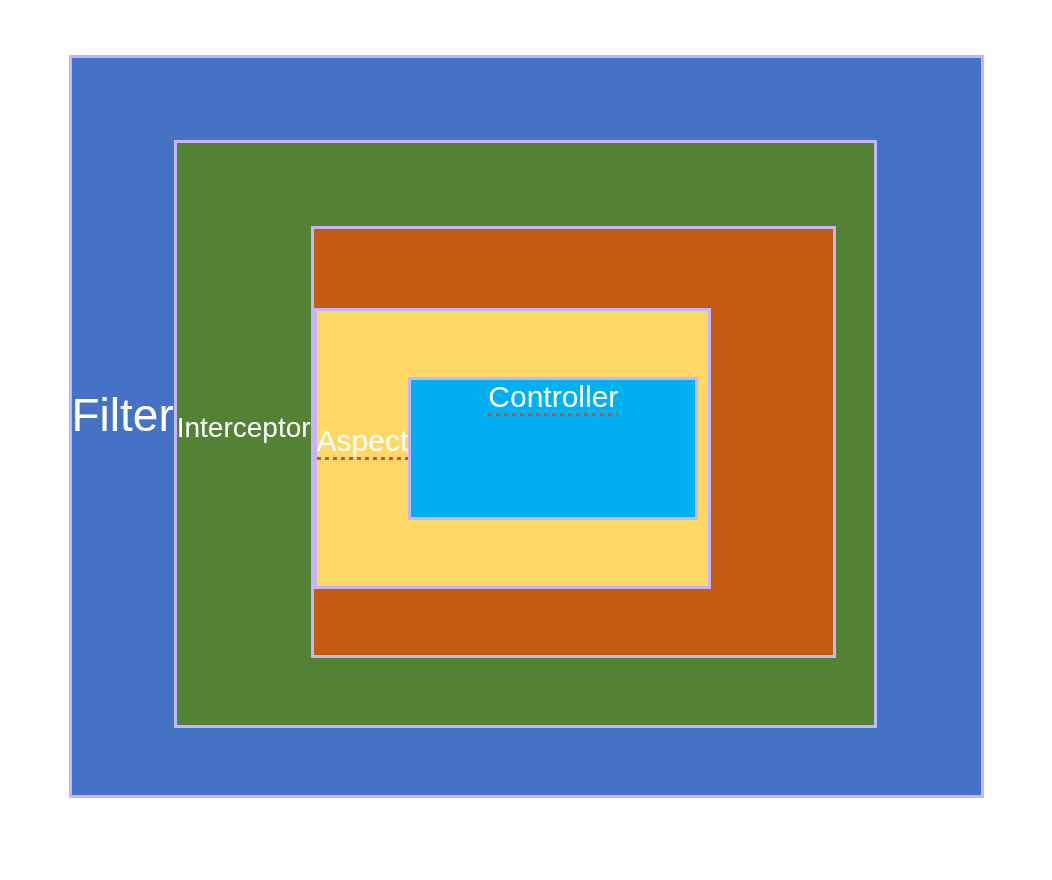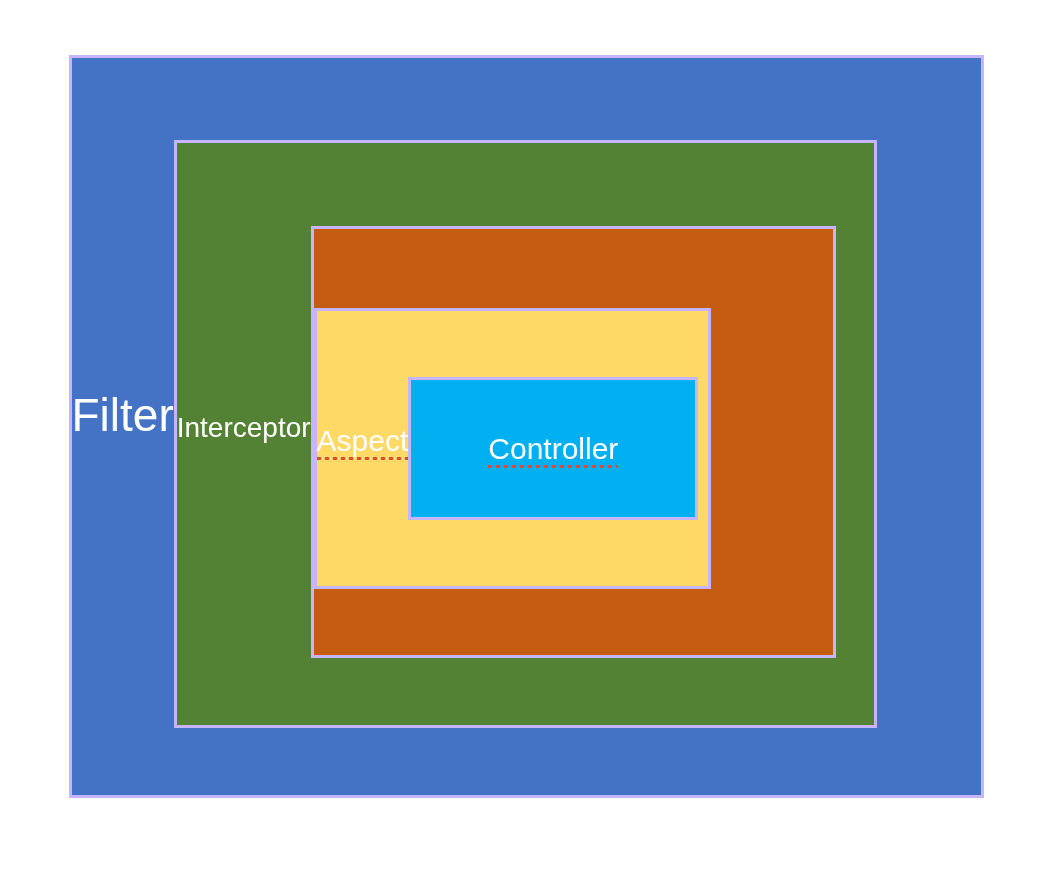--- a/index.html
+++ b/index.html
@@ -75,21 +75,21 @@
     }
     .aspect-box .layer-label {
       font-size: 30px;
       margin-bottom: 16px;
     }
     .controller-box {
       width: 290px;
       height: 143px;
       background: #00b0f0;
       display: flex;
-      align-items: center;
+      align-items: flex-start;
       justify-content: center;
     }
     .controller-box .layer-label {
       font-size: 30px;
       margin: 0;
     }
   </style>
 </head>
 <body>
 

